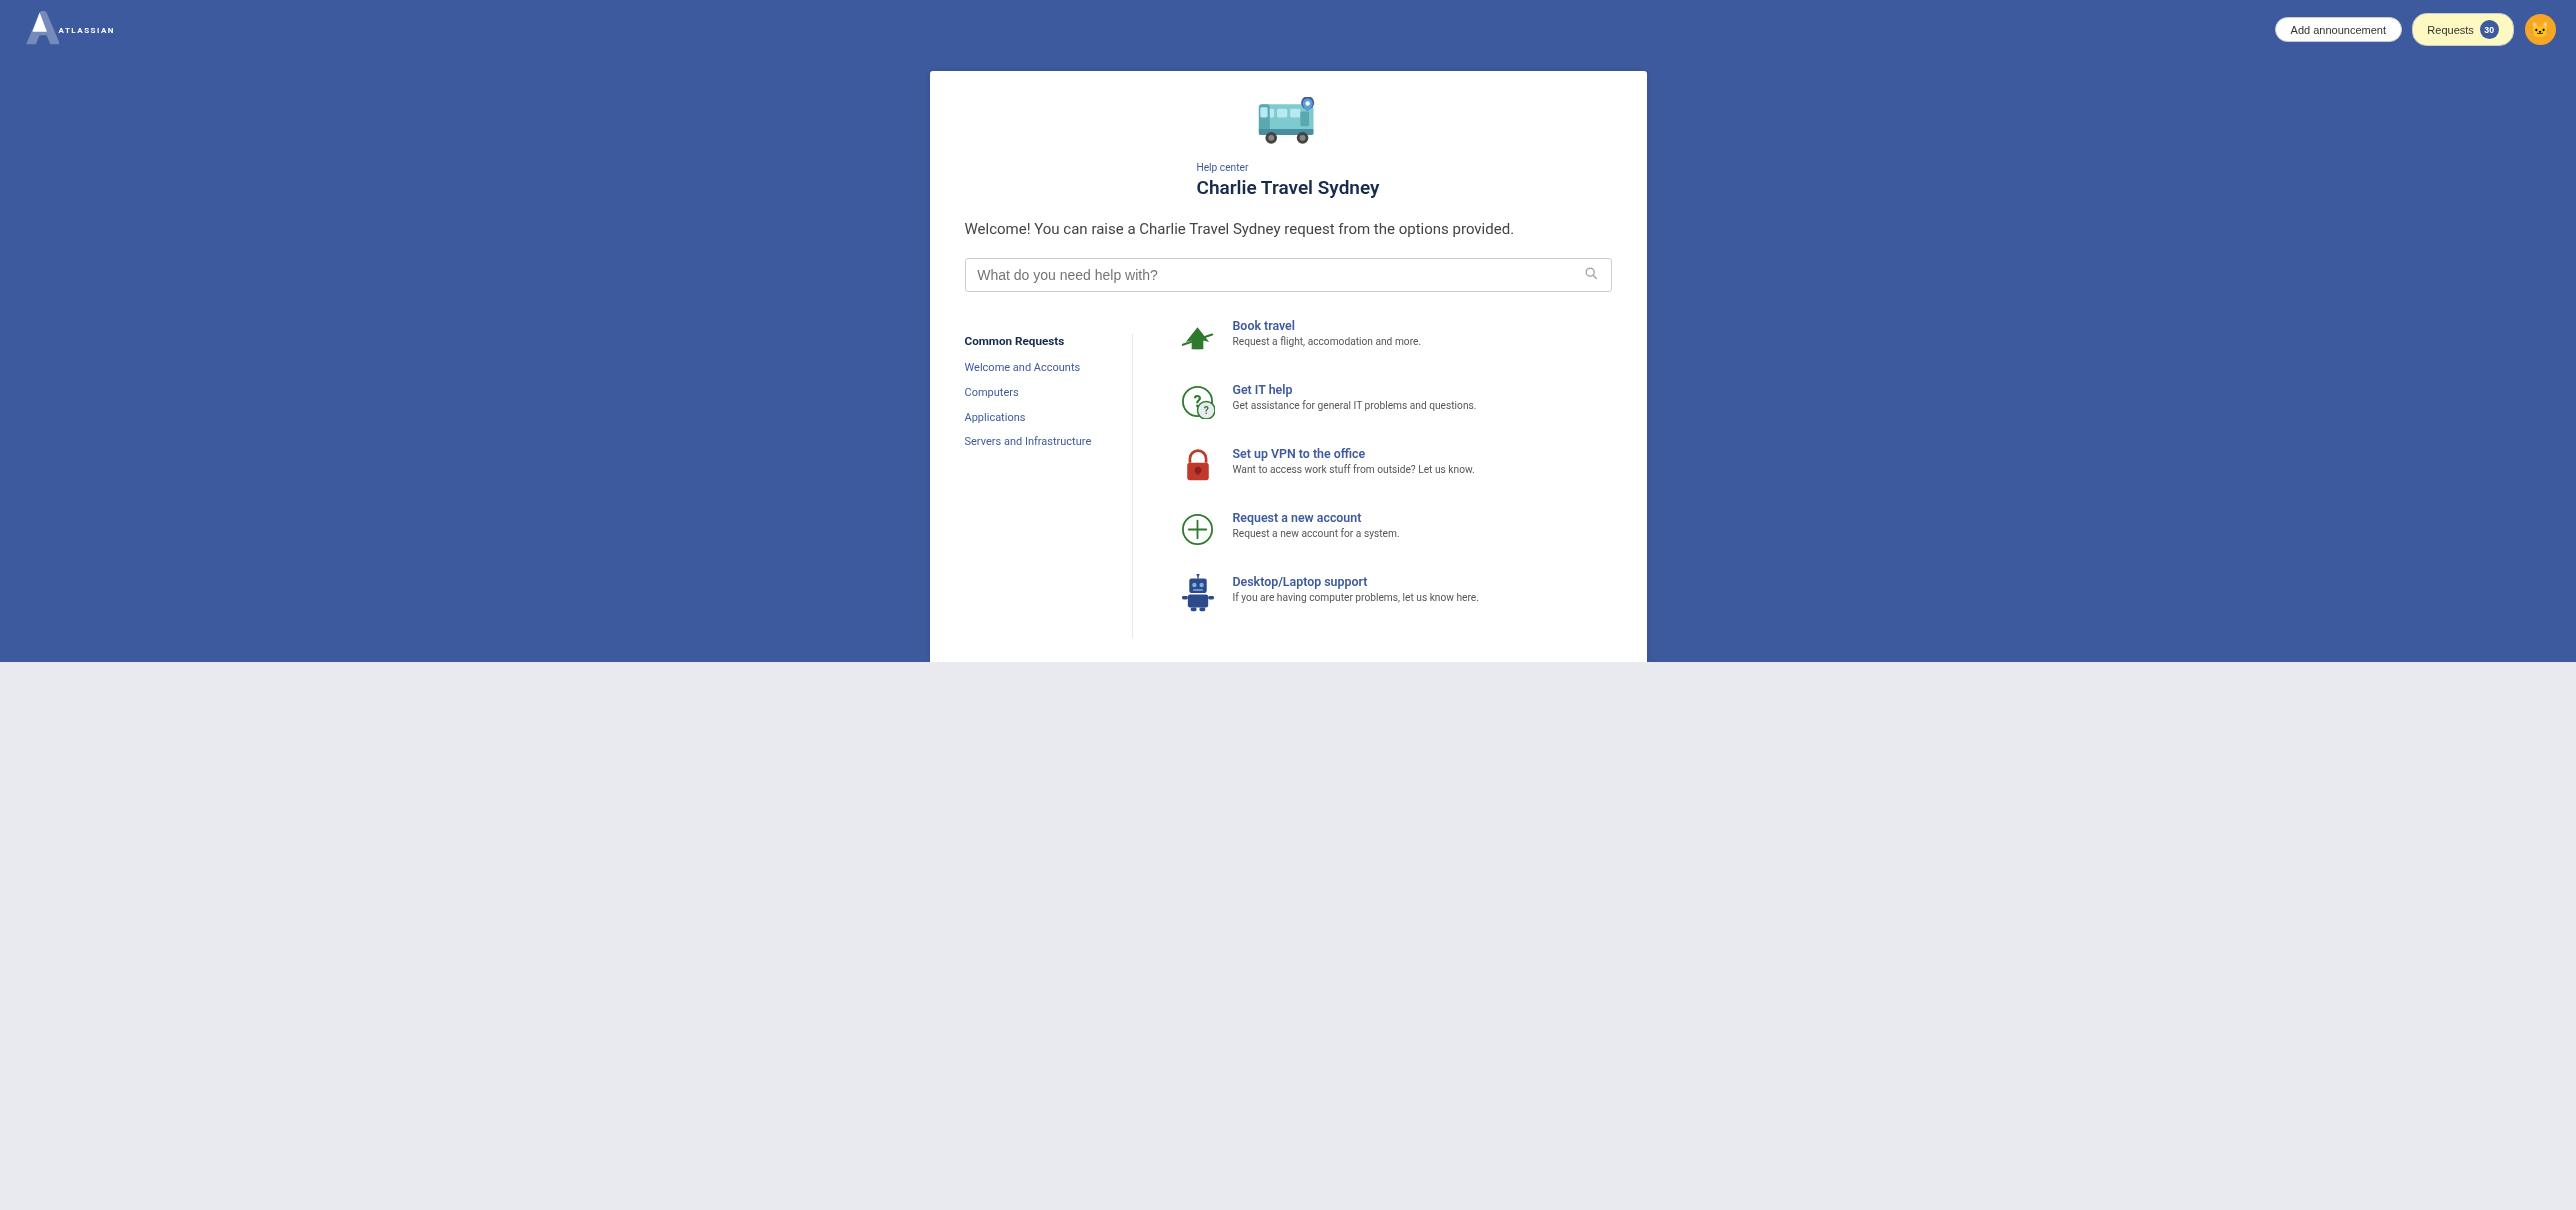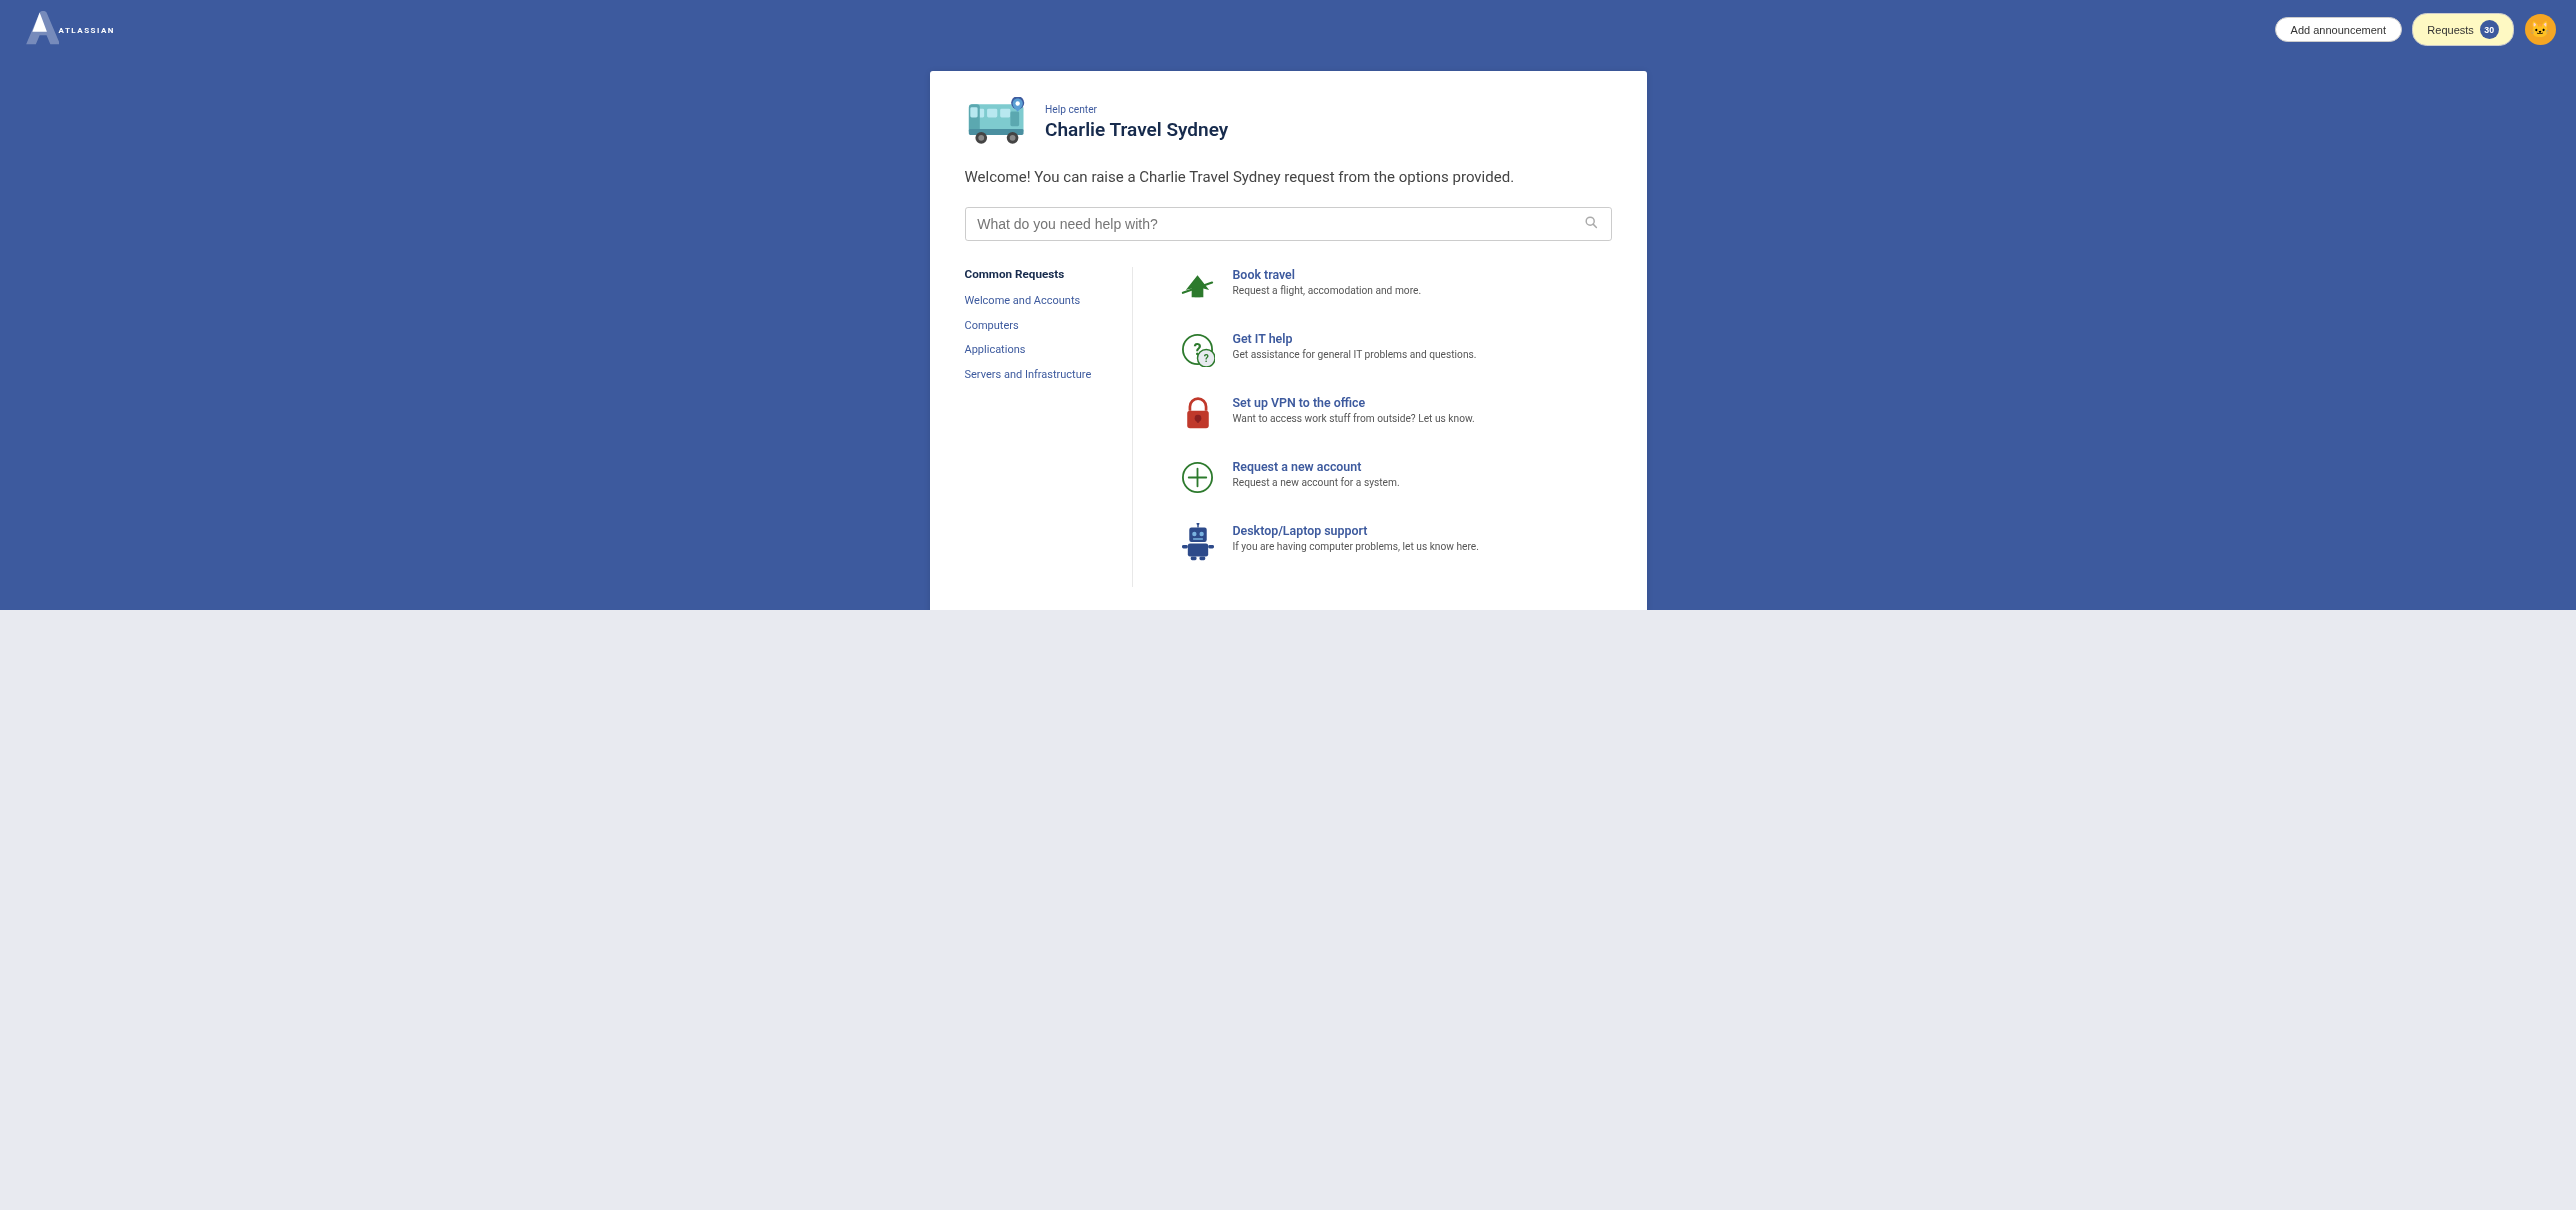--- a/index.html
+++ b/index.html
@@ -94,20 +94,21 @@
       box-shadow: 0 1.5px 5.9px rgba(0,0,0,0.12);
       min-height: 527px;
     }
 
     
     .help-center-header {
       display: flex;
       align-items: center;
       gap: 14.6px;
       margin-bottom: 20.5px;
+      flex-direction: column;
     }
     .bus-icon {
       width: 66px;
       height: 51px;
       flex-shrink: 0;
     }
     .help-center-breadcrumb {
       color: #3d5a9e;
       font-size: 10.2px;
       margin-bottom: 2.9px;
@@ -149,20 +150,21 @@
       display: flex;
       gap: 0;
     }
 
     
     .sidebar {
       width: 168px;
       flex-shrink: 0;
       padding-right: 14.6px;
       border-right: 1.5px solid #e8e8e8;
+      margin-top: 16px;
     }
     .sidebar-heading {
       font-size: 11.7px;
       font-weight: 700;
       color: #172b4d;
       margin-bottom: 13px;
     }
     .sidebar-item {
       display: block;
       color: #3d5a9e;

